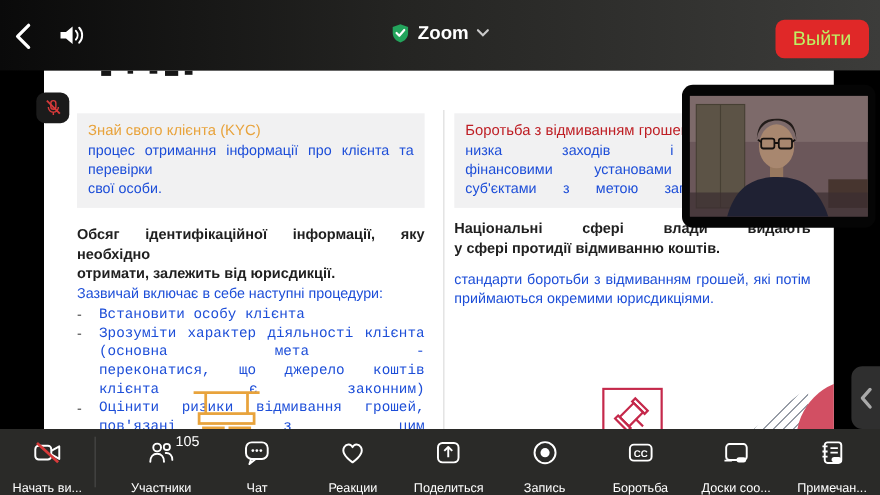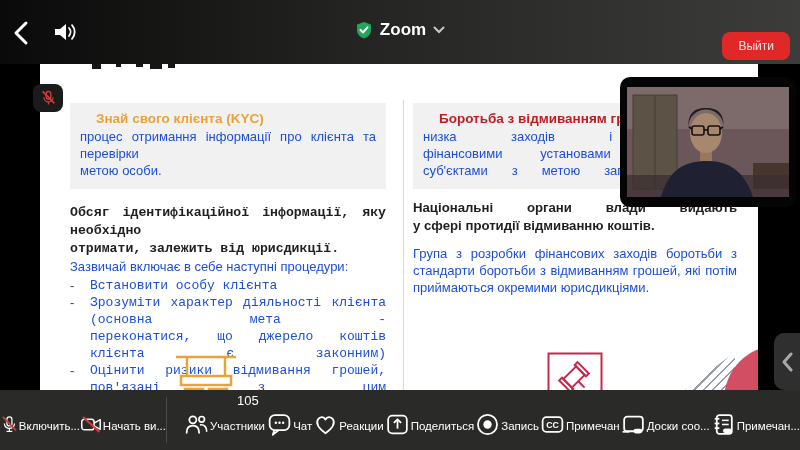--- a/index.html
+++ b/index.html
@@ -14,41 +14,41 @@
     background:linear-gradient(90deg,#0a0a0a 0%,#242422 45%,#3c3c3a 100%);
   }
   .back-btn { position:absolute; left:12px; top:20px; width:22px; height:26px; cursor:pointer; }
   .spk { position:absolute; left:54px; top:22px; width:24px; height:20px; }
   .tb-center {
     position:absolute; left:0; right:0; top:0; height:60px;
     display:flex; align-items:center; justify-content:center; gap:7px;border-radius:18px;
   }
   .zoom-label { color:#fff; font-size:17px; font-weight:600; }
   .leave-btn {
-    position:absolute; right:10px; top:32px; background:#E02828; color:#e5e5e5;
-    border:none; border-radius:8px; padding:7px 16px; font-size:12px; cursor:pointer;
+    position:absolute; right:10px; top:18px; background:#E02828; color:#bef264;
+    border:none; border-radius:8px; padding:7px 16px; font-size:18px; cursor:pointer;
     font-family:"Liberation Sans", sans-serif;
   }
   
   .slide {
     position:absolute; left:40px; top:64px; width:718px; height:326px;
     background:#fff; overflow:hidden; z-index:1; color:#3a3a3a;
   }
   .title-mark { position:absolute; top:0; height:5px; background:#161616; }
   .col-l { position:absolute; left:30px; top:39px; width:316px; }
   .col-r { position:absolute; left:373px; top:39px; width:324px; }
   .vdivider { position:absolute; left:363px; top:36px; width:1px; height:290px; background:#d9d9d9; }
   .gbox { background:#F1F1F2; padding:7px 10px 10px; }
-  .box-title { font-weight:bold; font-size:13.5px; line-height:18px;margin-left:16px; }
+  .box-title { font-weight:normal; font-size:13.5px; line-height:18px; }
   .box-title.orange { color:#E8A33C; }
   .box-title.red { color:#BE1E24; }
   .ln { font-size:13px; line-height:17px; color:#1d4ed8; }
   .ln[data-j="1"] { text-align:justify; text-align-last:justify; }
   .bold .ln { font-weight:bold; color:#1f1f1f; font-size:13.2px; line-height:18px; }
-  .scope { margin-top:15px;font-family:Liberation Mono, monospace; }
+  .scope { margin-top:15px; }
   .intro { }
   .bullets { margin-top:2px; }
   .b-row { display:flex; }
   .b-dash { width:20px; flex:none; font-size:13px; line-height:17px; color:#444; }
   .b-txt { flex:1;font-family:Liberation Mono, monospace; }
   .nat { margin-top:10px; }
   .fatf { margin-top:10px; }
   .bank-ico { position:absolute; left:135px; top:288px; }
   .gavel-ico { position:absolute; left:507px; top:288px; }
   .stripes {
@@ -73,21 +73,21 @@
     position:absolute; right:0; top:333px; width:26px; height:57px; z-index:15;
     background:#2F2F2F; border-radius:10px 0 0 10px;
     display:flex; align-items:center; justify-content:center; cursor:pointer;
   }
   
   .toolbar {
     position:absolute; bottom:0; left:0; width:800px; height:60px; z-index:40;
     background:#2A2A28; display:flex; align-items:stretch;
   }
   .tb-item {
-    display:flex; flex-direction:row; align-items:center; justify-content:flex-end;
+    display:flex; flex-direction:column; align-items:center; justify-content:space-between;
     padding-top:8px; position:relative; cursor:pointer;
   }
   .tb-item.w1 { width:80px; flex:none; }
   .tb-item.w2 { width:86px; flex:none; }
   .tb-rest { display:flex; flex:1; padding-left:16px; }
   .tb-rest .tb-item { flex:1; }
   .tb-div { width:1px; height:46px; background:#4b4b49; align-self:center; flex:none; }
   .tb-label { font-size:11.5px; color:#fff; margin-top:3px; white-space:nowrap; }
   .tb-badge { position:absolute; top:3px; left:calc(50% + 13px); color:#fff; font-size:13px; }
   svg { display:block; }
@@ -127,21 +127,21 @@
     <div class="title-mark" style="left:76px;width:5px;height:3px;"></div>
     <div class="title-mark" style="left:96px;width:7px;height:3px;"></div>
     <div class="title-mark" style="left:110px;width:12px;"></div>
     <div class="title-mark" style="left:128px;width:7px;height:4px;"></div>
   </div>
 
   <div class="col-l">
     <div class="gbox">
       <div class="box-title orange">Знай свого клієнта (KYC)</div>
       <div class="ln" data-j="1">процес отримання інформації про клієнта та перевірки</div>
-      <div class="ln" data-j="0">метою особи.</div>
+      <div class="ln" data-j="0">свої особи.</div>
     </div>
     <div class="scope bold">
       <div class="ln" data-j="1">Обсяг ідентифікаційної інформації, яку необхідно</div>
       <div class="ln" data-j="0">отримати, залежить від юрисдикції.</div>
     </div>
     <div class="intro ln">Зазвичай включає в себе наступні процедури:</div>
     <div class="bullets">
       <div class="b-row">
         <div class="b-dash">-</div>
         <div class="b-txt">
@@ -168,25 +168,24 @@
   <div class="vdivider"></div>
 
   <div class="col-r">
     <div class="gbox">
       <div class="box-title red">Боротьба з відмиванням грошей (</div>
       <div class="ln" data-j="1">низка заходів і процедур,</div>
       <div class="ln" data-j="1">фінансовими установами та інши</div>
       <div class="ln" data-j="1">суб'єктами з метою запобігання фіна</div>
     </div>
     <div class="nat bold">
-      <div class="ln" data-j="1">Національні органи влади видають</div>
+      <div class="ln" data-j="1">Національні сфері влади видають</div>
       <div class="ln" data-j="0">у сфері протидії відмиванню коштів.</div>
     </div>
     <div class="fatf">
-      <div class="ln" data-j="1">Група з розробки фінансових заходів боротьби з</div>
       <div class="ln" data-j="1">стандарти боротьби з відмиванням грошей, які потім</div>
       <div class="ln" data-j="0">приймаються окремими юрисдикціями.</div>
     </div>
   </div>
 
   <div class="bank-ico">
     <svg width="62" height="44" viewBox="0 0 62 44" fill="none" stroke="#E8A33C" stroke-width="2.5">
       <line x1="1" y1="5" x2="61" y2="5"></line>
       <line x1="12" y1="5" x2="12" y2="24"></line>
       <line x1="50" y1="5" x2="50" y2="24"></line>
@@ -242,30 +241,20 @@
 </div>
 
 <div class="panel-tab">
   <svg width="12" height="20" viewBox="0 0 12 20">
     <polyline points="10,2 3,10 10,18" fill="none" stroke="#A9A9A9" stroke-width="3" stroke-linecap="round" stroke-linejoin="round"></polyline>
   </svg>
 </div>
 
 <div class="toolbar">
 
-  <div class="tb-item w1">
-    <svg width="27" height="27" viewBox="0 0 26 26">
-      <rect x="9.5" y="2.5" width="7" height="12.5" rx="3.5" fill="none" stroke="#fff" stroke-width="1.7"></rect>
-      <path d="M6 11.5 a7 7 0 0 0 14 0" fill="none" stroke="#fff" stroke-width="1.7"></path>
-      <line x1="13" y1="18.5" x2="13" y2="22.5" stroke="#fff" stroke-width="1.7"></line>
-      <line x1="9" y1="22.5" x2="17" y2="22.5" stroke="#fff" stroke-width="1.7"></line>
-      <line x1="4" y1="2.5" x2="22" y2="21" stroke="#D83A3A" stroke-width="2.4"></line>
-    </svg>
-    <span class="tb-label">Включить...</span>
-  </div>
 
   <div class="tb-item w2">
     <svg width="27" height="27" viewBox="0 0 26 26">
       <rect x="2" y="7" width="14" height="12" rx="3" fill="none" stroke="#fff" stroke-width="1.7"></rect>
       <path d="M16 11.5 L23 7.5 V18.5 L16 14.5" fill="none" stroke="#fff" stroke-width="1.7" stroke-linejoin="round"></path>
       <line x1="3.5" y1="4.5" x2="22" y2="21.5" stroke="#D83A3A" stroke-width="2.4"></line>
     </svg>
     <span class="tb-label">Начать ви...</span>
   </div>
 
@@ -316,21 +305,21 @@
         <circle cx="13" cy="13" r="4" fill="#fff"></circle>
       </svg>
       <span class="tb-label">Запись</span>
     </div>
 
     <div class="tb-item">
       <svg width="27" height="27" viewBox="0 0 26 26">
         <rect x="3.5" y="6" width="19" height="14" rx="3.5" fill="none" stroke="#fff" stroke-width="1.7"></rect>
         <text x="13" y="16.6" text-anchor="middle" font-size="8.5" font-weight="bold" fill="#fff" font-family="Liberation Sans, sans-serif">CC</text>
       </svg>
-      <span class="tb-label">Примечан</span>
+      <span class="tb-label">Боротьба</span>
     </div>
 
     <div class="tb-item">
       <svg width="27" height="27" viewBox="0 0 26 26">
         <rect x="4" y="5.5" width="18" height="14" rx="3" fill="none" stroke="#fff" stroke-width="1.7"></rect>
         <line x1="2.5" y1="20" x2="9" y2="20" stroke="#fff" stroke-width="1.7"></line>
         <rect x="13" y="17" width="8.5" height="4.6" rx="2.3" fill="#fff"></rect>
       </svg>
       <span class="tb-label">Доски соо...</span>
     </div>

